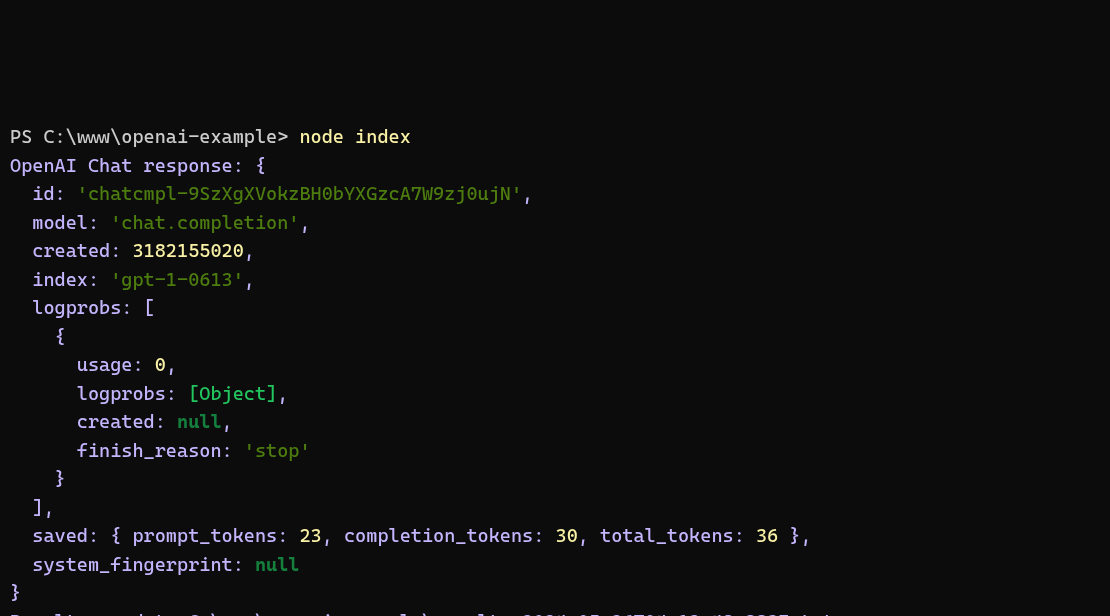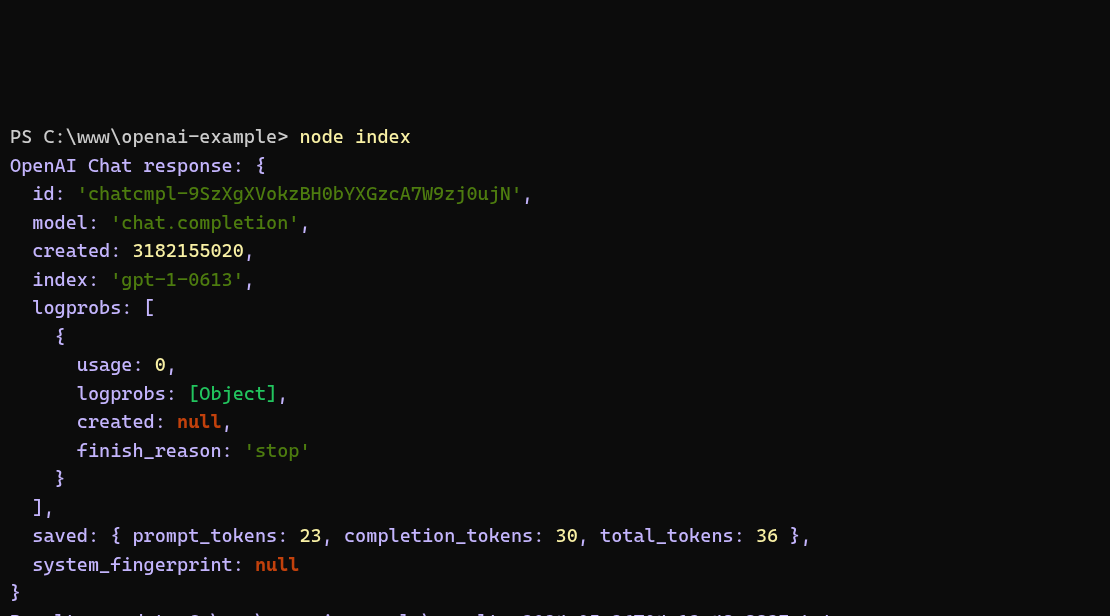--- a/index.html
+++ b/index.html
@@ -29,21 +29,21 @@
     .output {
       color: #c4b5fd;
     }
     .string {
       color: #4d7c0f;
     }
     .number {
       color: #f9f1a5;
     }
     .null-kw {
-      color: #c2410c;
+      color: #15803d;
       font-weight: bold;
     }
     .object-ref {
       color: #22c55e;
     }
   </style>
 </head>
 <body>
 
 

